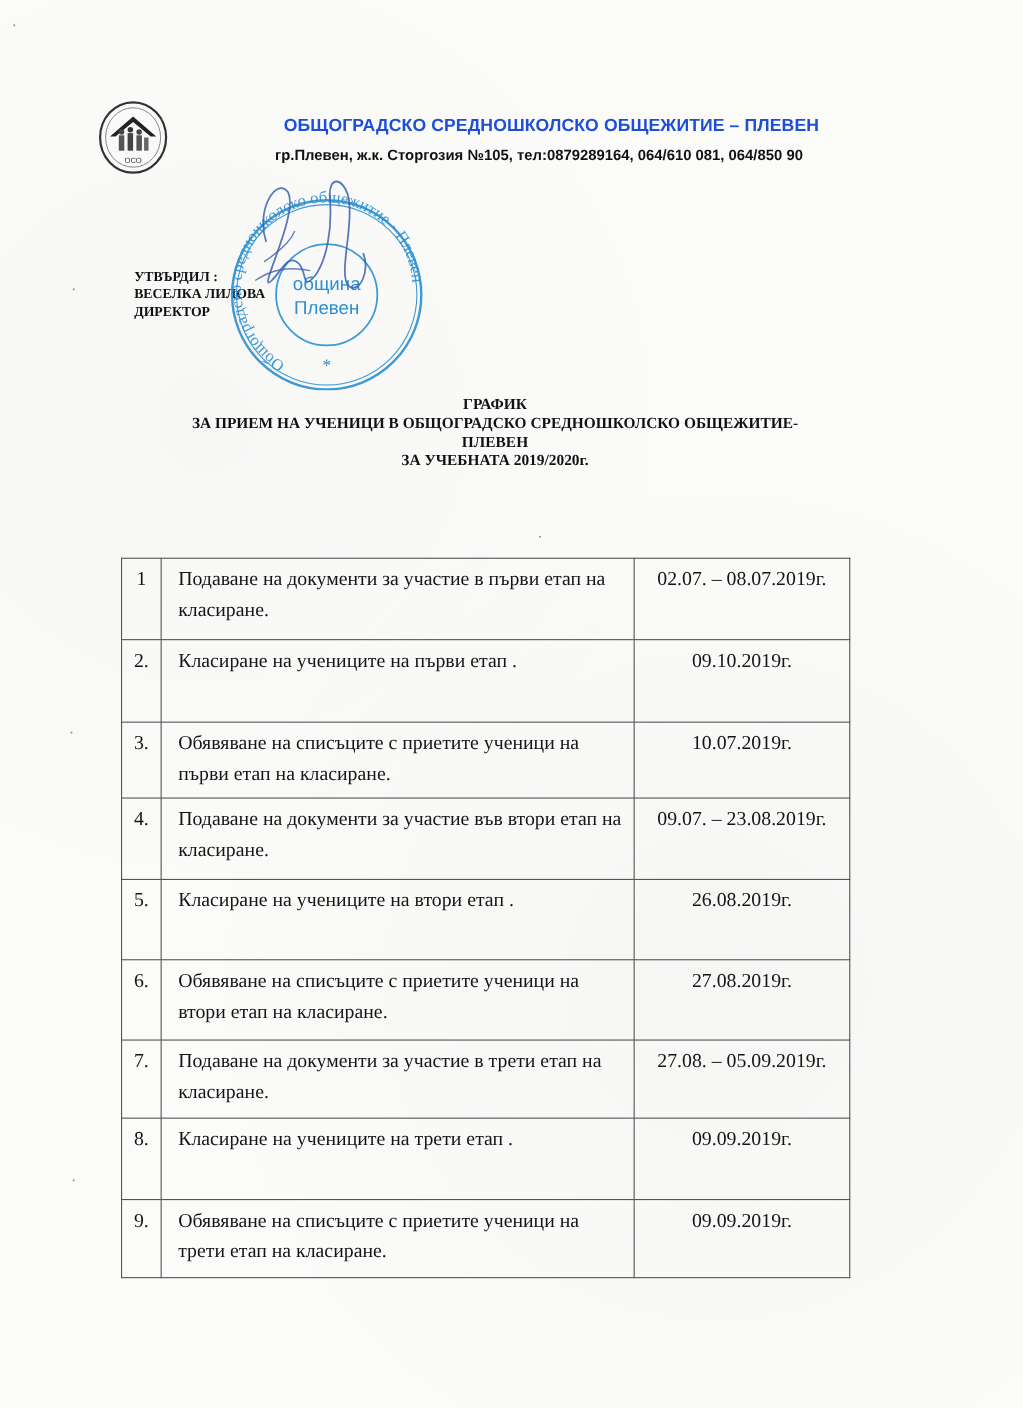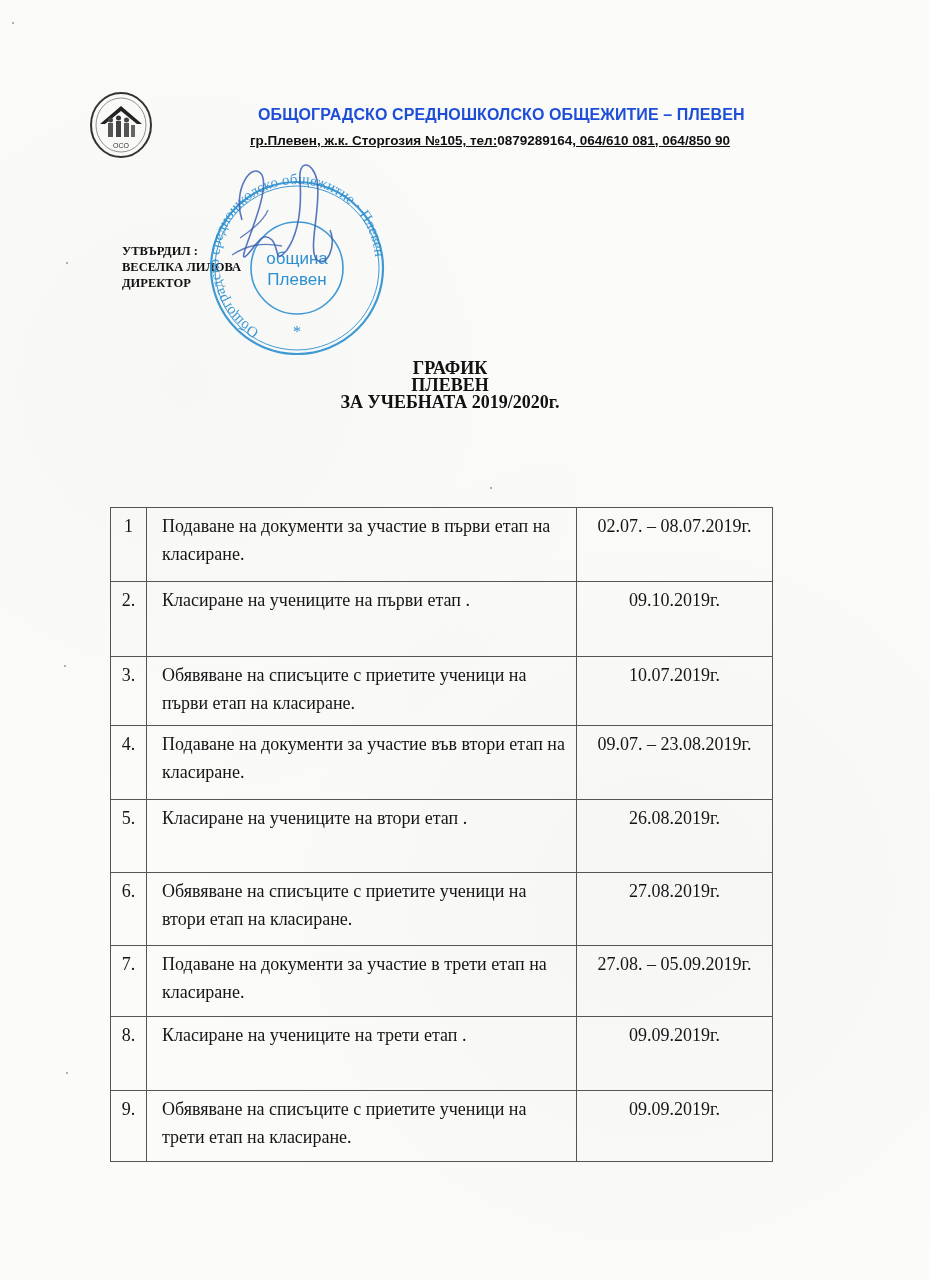--- a/index.html
+++ b/index.html
@@ -22,32 +22,32 @@
     position: absolute; left: 258px; top: 106px;
     font-family: "Liberation Sans", sans-serif; font-weight: bold;
     font-size: 16px; letter-spacing: 0.1px; color: #1d4ed8;
     white-space: nowrap;
   }
   .header-address {
     position: absolute; left: 250px; top: 133px;
     font-family: "Liberation Sans", sans-serif; font-weight: bold;
     font-size: 13.5px; color: #111; white-space: nowrap;
   }
-  .header-address .u { text-decoration: underline; }
+  .header-address .u { }
   .approval {
     position: absolute; left: 108px; top: 243px;
     font-weight: bold; font-size: 12.5px; line-height: 16px; color: #111; margin-left: 14px;
   }
   .approval div { white-space: nowrap; }
   .stamp {
     position: absolute; left: 202px; top: 150px; width: 190px; height: 205px;
   }
   .title-block {
     position: absolute; left: 100px; top: 360px; width: 700px;
-    text-align: center; font-weight: bold; font-size: 18px; line-height: 17px;
+    text-align: center; font-weight: bold; font-size: 14px; line-height: 17px;
     color: #111;
   }
   .schedule {
     position: absolute; left: 110px; top: 507px;
     border-collapse: collapse; width: 663px;
     font-size: 18px; color: #151515;
   }
   .schedule td {
     border: 1.5px solid #555;
     vertical-align: top; padding: 4px 4px 0 4px; line-height: 28px;
@@ -102,20 +102,21 @@
   <text x="95" y="114" font-size="17" text-anchor="middle" fill="#2b8fd0" font-family="Liberation Sans, sans-serif">община</text>
   <text x="95" y="135" font-size="17" text-anchor="middle" fill="#2b8fd0" font-family="Liberation Sans, sans-serif">Плевен</text>
   <text x="95" y="187" font-size="16" text-anchor="middle" fill="#2b8fd0">*</text>
 
   <path d="M40 70 C 30 40, 50 10, 60 25 C 70 45, 30 120, 45 105 C 55 95, 60 80, 70 90 C 78 100, 72 115, 85 100 C 95 85, 100 60, 98 30 C 96 10, 110 10, 115 30 C 120 55, 105 100, 115 110 C 125 118, 135 95, 128 80" fill="none" stroke="#3b5fb0" stroke-width="1.6" opacity="0.85"></path>
   <path d="M30 105 C 45 95, 60 92, 80 96 M 38 88 C 50 80, 62 70, 66 60" fill="none" stroke="#3b5fb0" stroke-width="1.3" opacity="0.8"></path>
 </svg>
 
 <div class="title-block">
   <div>ГРАФИК</div>
+  <div>ЗА ПРИЕМ НА УЧЕНИЦИ В ОБЩОГРАДСКО СРЕДНОШКОЛСКО ОБЩЕЖИТИЕ-</div>
   <div>ПЛЕВЕН</div>
   <div>ЗА УЧЕБНАТА 2019/2020г.</div>
 </div>
 
 <table class="schedule">
   <tbody>
     <tr style="height:74px">
       <td class="num">1</td>
       <td class="desc">Подаване на документи за участие в първи етап на класиране.</td>
       <td class="date">02.07. – 08.07.2019г.</td>

